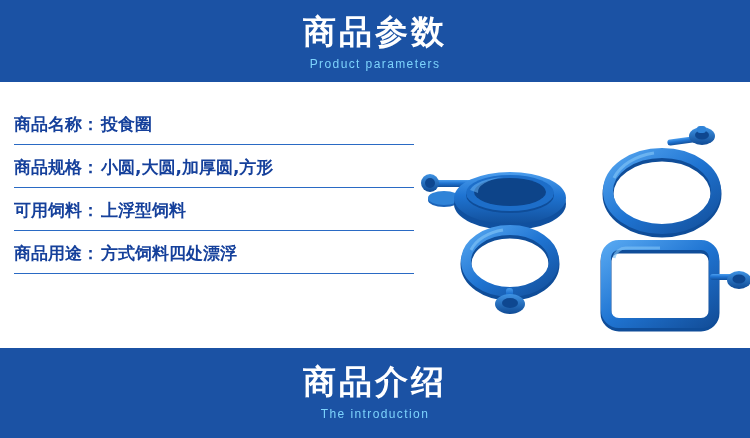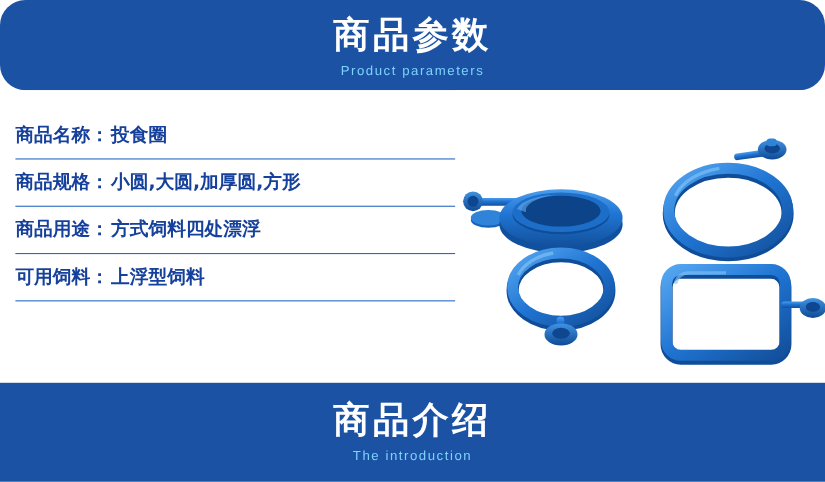--- a/index.html
+++ b/index.html
@@ -27,21 +27,20 @@
     width: 750px;
     background: #1b52a4;
     color: #ffffff;
     text-align: center;
     box-sizing: border-box;
   }
   .banner-top {
     top: 0;
     height: 82px;
     padding-top: 12px;
-    border-radius: 23px;
   }
   .banner-bottom {
     top: 348px;
     height: 102px;
     padding-top: 14px;
   }
   .banner-cn {
     font-size: 33px;
     font-weight: bold;
     letter-spacing: 3px;
@@ -129,25 +128,25 @@
 
       <div class="spec-row">
         <span class="spec-label">商品名称：</span><span class="spec-value">投食圈</span>
       </div>
 
       <div class="spec-row">
         <span class="spec-label">商品规格：</span><span class="spec-value">小圆,大圆,加厚圆,方形</span>
       </div>
 
       <div class="spec-row">
+        <span class="spec-label">可用饲料：</span><span class="spec-value">上浮型饲料</span>
+      </div>
+
+      <div class="spec-row">
         <span class="spec-label">商品用途：</span><span class="spec-value">方式饲料四处漂浮</span>
-      </div>
-
-      <div class="spec-row">
-        <span class="spec-label">可用饲料：</span><span class="spec-value">上浮型饲料</span>
       </div>
 
 
     </div>
 
     <div class="photo">
       <svg width="336" height="266" viewBox="0 0 336 266" xmlns="http://www.w3.org/2000/svg" aria-hidden="true">
         <defs>
           <linearGradient id="gBlue" x1="0" y1="0" x2="0" y2="1">
             <stop offset="0%" stop-color="#4b9ded"></stop>

